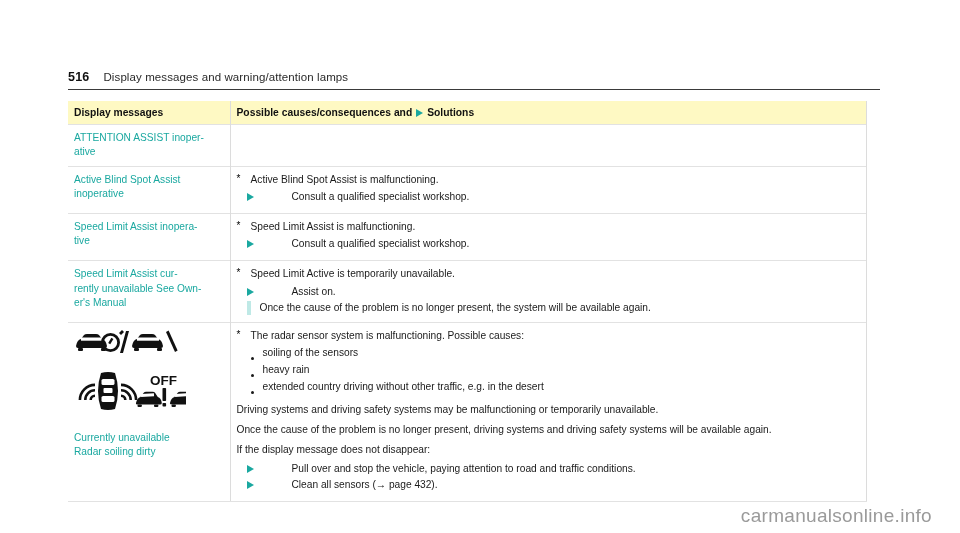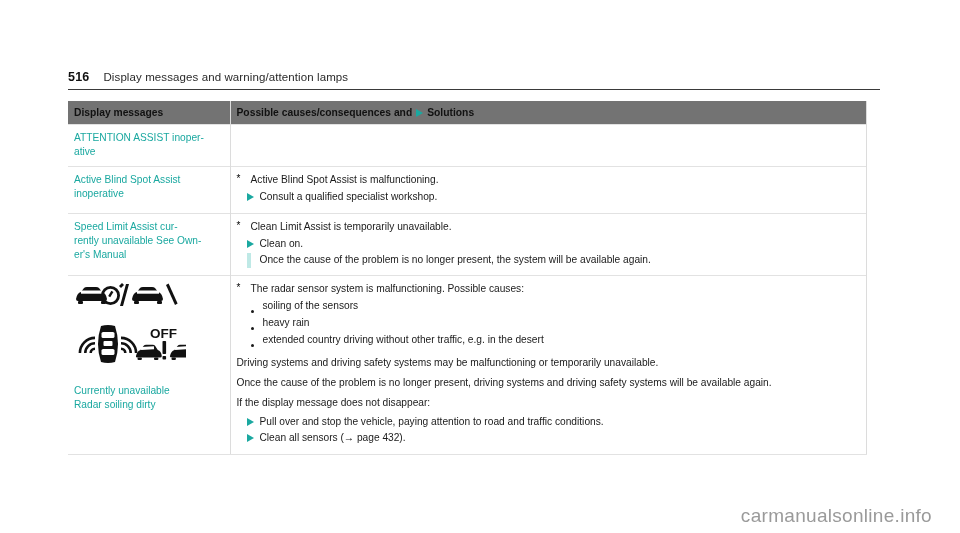--- a/index.html
+++ b/index.html
@@ -46,21 +46,21 @@
     left: 68px;
     top: 101px;
     width: 798px;
     border-collapse: collapse;
     border-spacing: 0;
     table-layout: fixed;
   }
   .table col.c1 { width: 162px; }
   .table col.c2 { width: 636px; }
 
-  .thead-row { background: #737373; border-radius: 7px; }
+  .thead-row { background: #fef9c3; border-radius: 7px; }
   .thead-row th {
     text-align: left;
     font-size: 10.3px;
     font-weight: bold;
     color: #111;
     padding: 6px 8px 6px 6px;
     vertical-align: middle;
     border-right: 1px solid #dcdcdc;
   }
   .thead-row th:last-child { border-right: 1px solid #dcdcdc; }
@@ -100,20 +100,21 @@
     text-align: left;
   }
   .star-text { flex: 1 1 auto; }
 
   
   .sol-line {
     display: flex;
     align-items: flex-start;
     margin-left: 10px;
     margin-bottom: 2px;
+    gap: 32px;
   }
   .tri {
     flex: 0 0 auto;
     width: 13px;
     padding-top: 3px;
   }
   .tri-glyph {
     display: block;
     width: 0;
     height: 0;
@@ -230,37 +231,55 @@
         </div>
         <div class="sol-line">
           <div class="tri">
               <span class="tri-glyph"></span>
             </div>
           <div class="sol-text">Consult a qualified specialist workshop.</div>
         </div>
       </td>
     </tr>
 
+    <tr>
+      <td class="cell-msg">
+        <span>Speed Limit Assist inopera-</span>
+        <span>tive</span>
+      </td>
+      <td class="cell-body">
+        <div class="star-line">
+          <div class="star-mark">*</div>
+          <div class="star-text">Speed Limit Assist is malfunctioning.</div>
+        </div>
+        <div class="sol-line">
+          <div class="tri">
+              <span class="tri-glyph"></span>
+            </div>
+          <div class="sol-text">Consult a qualified specialist workshop.</div>
+        </div>
+      </td>
+    </tr>
 
     <tr>
       <td class="cell-msg">
         <span>Speed Limit Assist cur-</span>
         <span>rently unavailable See Own-</span>
         <span>er's Manual</span>
       </td>
       <td class="cell-body">
         <div class="star-line">
           <div class="star-mark">*</div>
-          <div class="star-text">Clean Limit Assist is temporarily unavailable.</div>
+          <div class="star-text">Speed Limit Active is temporarily unavailable.</div>
         </div>
         <div class="sol-line">
           <div class="tri">
               <span class="tri-glyph"></span>
             </div>
-          <div class="sol-text">Clean on.</div>
+          <div class="sol-text">Assist on.</div>
         </div>
         <div class="sol-cont">Once the cause of the problem is no longer present, the system will be available again.</div>
       </td>
     </tr>
 
     <tr>
       <td class="cell-msg icon-block">
 
         <div class="icon-row">
           <svg width="108" height="26" viewBox="0 0 108 26" xmlns="http://www.w3.org/2000/svg">

